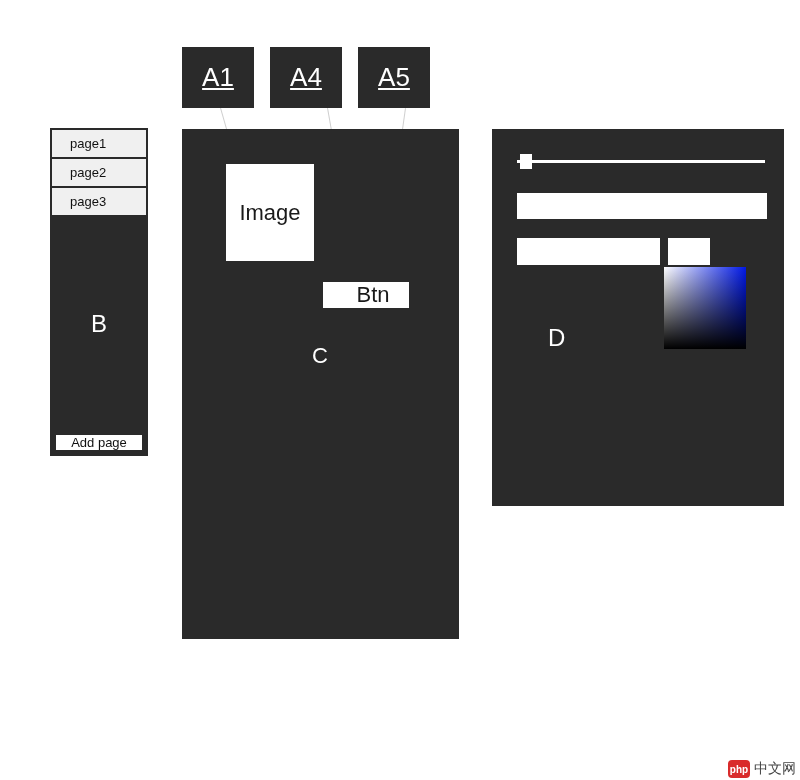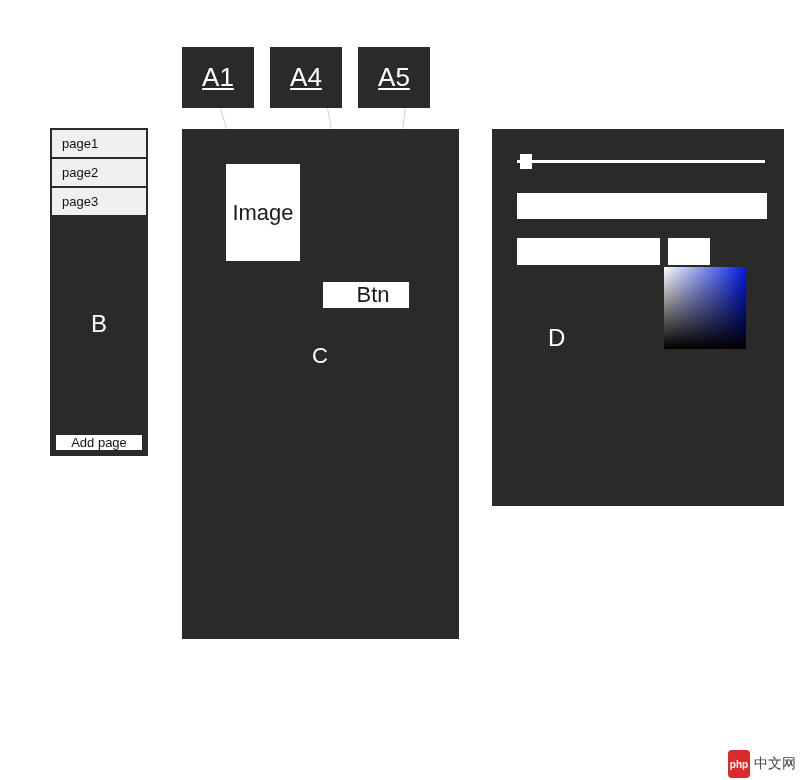--- a/index.html
+++ b/index.html
@@ -38,21 +38,21 @@
     height: 328px;
     border: 2px solid #2a2a2a;
     background: #2a2a2a;
     display: flex;
     flex-direction: column;
   }
   .page-item {
     background: #f0f0f0;
     color: #111;
     font-size: 13px;
-    padding: 6px 10px;
+    padding: 6px 18px;
     border-bottom: 2px solid #2a2a2a;
     text-align: left;
   }
   .sidebar-center {
     flex: 1;
     color: #fff;
     font-size: 24px;
     display: flex;
     align-items: center;
     justify-content: center;
@@ -84,21 +84,21 @@
   }
   .canvas .widget {
     position: absolute;
     background: #fff;
     color: #1a1a1a;
     display: flex;
     align-items: center;
     justify-content: center;
     font-size: 22px;
   }
-  .img-widget { left: 44px; top: 35px; width: 74px; height: 97px; }
+  .img-widget { left: 44px; top: 35px; width: 88px; height: 97px; }
   .btn-widget { left: 141px; top: 153px; width: 86px; height: 26px; font-size: 20px; padding-left: 14px; }
   .text-widget { left: 30px; top: 286px; width: 147px; height: 110px; }
   .connector {
     position: absolute;
     background: #cfcfcf;
     transform-origin: top left;
   }
   .props {
     position: absolute;
     left: 492px;
@@ -155,21 +155,21 @@
     position:absolute; inset:0;
     background: linear-gradient(to bottom, rgba(0,0,0,0), #000);
   }
   .watermark {
     position:absolute;
     right:4px; bottom:2px;
     display:flex; align-items:center; gap:4px;
     font-size:14px; color:#444;
   }
   .wm-icon{
-    width:22px;height:28px;border-radius:4px;background:#d92b2b;
+    width:22px;height:18px;border-radius:4px;background:#d92b2b;
     color:#fff;font-size:10px;display:flex;align-items:center;justify-content:center;
     font-weight:bold;
   }
 </style>
 </head>
 <body>
 
 <div class="connector" style="left:220px; top:108px; width:1px; height:80px; transform:rotate(-16deg);"></div>
 <div class="connector" style="left:327px; top:108px; width:1px; height:184px; transform:rotate(-10deg);"></div>
 <div class="connector" style="left:405px; top:108px; width:1px; height:330px; transform:rotate(8deg);"></div>

